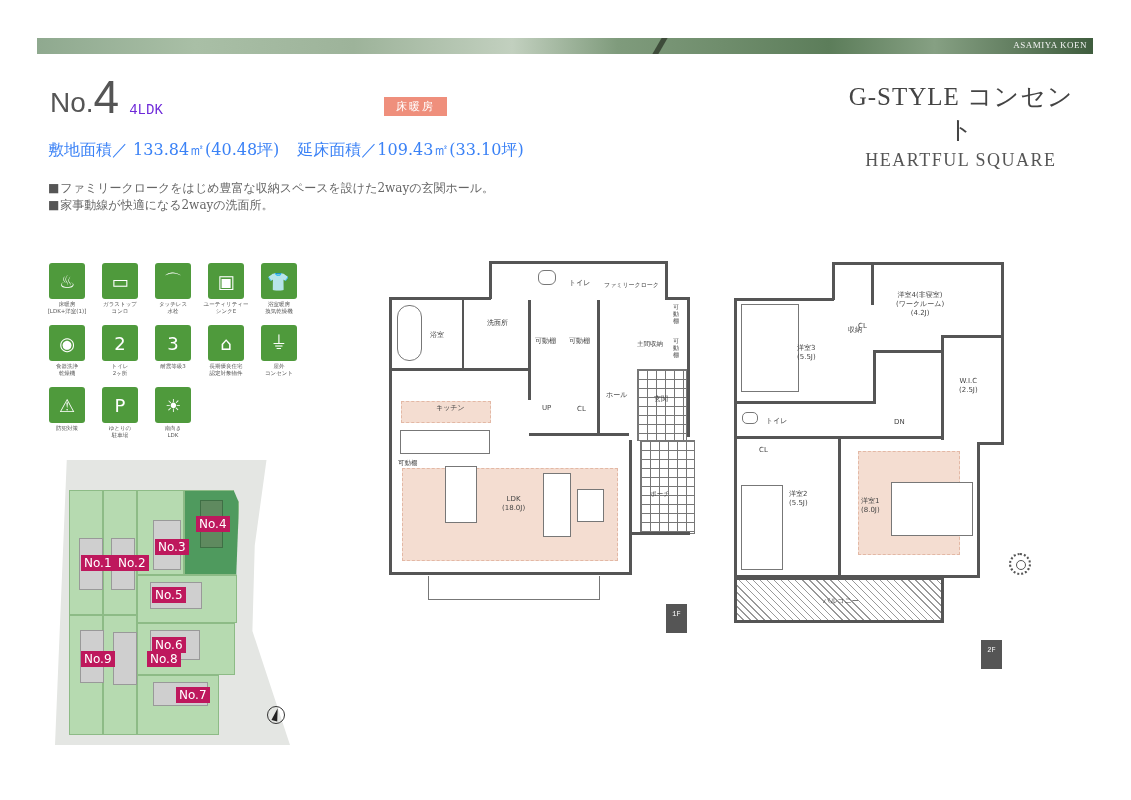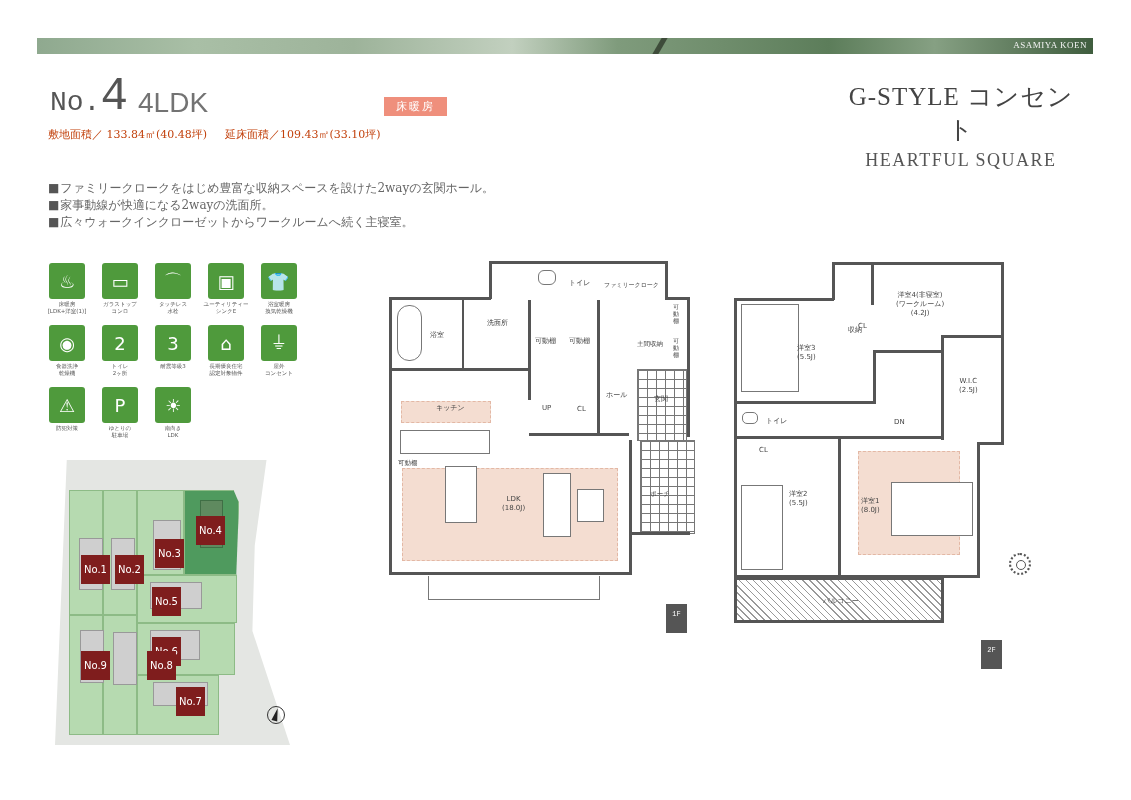--- a/index.html
+++ b/index.html
@@ -5,48 +5,48 @@
   * { box-sizing: border-box; margin: 0; padding: 0; }
   html, body { width: 1131px; height: 800px; background: #ffffff; overflow: hidden; }
   body { position: relative; font-family: "DejaVu Serif", serif; color: #4a4a4a; }
 
   .banner { position: absolute; left: 37px; top: 38px; width: 1056px; height: 16px;
     background: linear-gradient(90deg, #8fa98f 0%, #a9bfa6 15%, #9db39a 30%, #c2d0bf 45%, #7f9b7c 55%, #6f8d6c 65%, #5c7d5a 75%, #86a083 85%, #3f5d3e 100%); }
   .banner-bark { position:absolute; left: 620px; top:0; width:6px; height:16px; background:#2f3a2c; transform: skewX(-30deg); opacity:.8;}
   .banner-text { position: absolute; right: 6px; top: 2px; font-size: 9px; color: #f3f3f3; letter-spacing: .5px; font-family: "Liberation Serif", serif; }
 
   .title-row { position: absolute; left: 50px; top: 78px; display: flex; align-items: flex-end; }
-  .plan-no { font-family: Liberation Mono, monospace; font-size: 28px; color: #555; line-height: 1; }
+  .plan-no { font-family: Liberation Sans, sans-serif; font-size: 28px; color: #555; line-height: 1; }
   .plan-no-big { font-size: 46px; line-height: .85; }
-  .plan-type { font-family: Liberation Sans, sans-serif; font-size: 28px; color: #737373; margin-left: 10px; line-height: 1; }
+  .plan-type { font-family: Liberation Mono, monospace; font-size: 14px; color: #6d28d9; margin-left: 10px; line-height: 1; }
   .plan-extras { margin-left: 6px; font-size: 10.5px; line-height: 12px; color: #555; }
   .badge { position: absolute; left: 384px; top: 97px; width: 63px; height: 19px; background: #ef8f7c; color: #fff; font-size: 11px; text-align: center; line-height: 19px; letter-spacing: 2px; }
 
-  .areas { position: absolute; left: 48px; top: 127px; font-size: 11px; color: #c2410c; white-space: nowrap; }
+  .areas { position: absolute; left: 48px; top: 140px; font-size: 16px; color: #3b82f6; white-space: nowrap; }
   .areas span + span { margin-left: 18px; }
 
   .brand { position: absolute; right: 50px; top: 80px; text-align: center; width: 240px; }
   .brand-1 { font-family: "Liberation Serif", serif; font-size: 25px; color: #444; letter-spacing: 1px; }
   .brand-2 { font-family: "Liberation Serif", serif; font-size: 18px; color: #555; letter-spacing: 1.5px; margin-top: 4px; }
 
   .features { position: absolute; left: 48px; top: 180px; font-size: 12px; color: #666; line-height: 17px; }
   .features li { list-style: none; }
   .features li::before { content: "■"; color: #555; margin-right: 1px; }
 
   .icons { position: absolute; left: 49px; top: 263px; width: 250px; display: grid; grid-template-columns: repeat(5, 36px); column-gap: 17px; row-gap: 10px; }
   .icon-cell { display: flex; flex-direction: column; align-items: center; width: 36px; }
   .icon-box { width: 36px; height: 36px; background: #4f9a3c; border-radius: 3px; display: flex; align-items: center; justify-content: center; color: #fff; font-size: 18px; font-family: "DejaVu Sans", sans-serif; }
   .icon-label { font-family: "DejaVu Sans", sans-serif; font-size: 5.5px; color: #555; text-align: center; line-height: 7px; margin-top: 2px; white-space: pre; width: 60px; }
 
   .siteplan { position: absolute; left: 55px; top: 460px; width: 240px; height: 285px; }
   .site-bg { position: absolute; left: 0; top: 0; width: 235px; height: 285px; background: #e4e6e3; clip-path: polygon(5% 0, 90% 0, 85% 30%, 84% 60%, 90% 75%, 100% 100%, 0 100%); }
   .lot { position: absolute; background: #b6dab0; border: 1px solid #8dbb86; }
   .lot.active { background: #4f9a5e; }
   .house { position: absolute; background: #cfcfcf; border: 1px solid #999; }
-  .lot-label { position: absolute; background: #7f1d1d; color: #fff; font-family: "DejaVu Sans", sans-serif; font-size: 10px; padding: 9px 3px; }
+  .lot-label { position: absolute; background: #be185d; color: #fff; font-family: "DejaVu Sans", sans-serif; font-size: 12px; padding: 1px 3px; }
   .compass-site { position: absolute; left: 212px; top: 246px; width: 18px; height: 18px; border: 1.5px solid #333; border-radius: 50%; }
   .compass-site::after { content: ""; position: absolute; left: 5px; top: 1px; border-left: 3px solid transparent; border-right: 3px solid transparent; border-bottom: 13px solid #222; transform: rotate(15deg); }
   .wall { position: absolute; background: #555; }
   .room-label { position: absolute; font-family: "DejaVu Sans", sans-serif; font-size: 7px; color: #444; text-align: center; line-height: 9px; white-space: pre; }
   .tint { position: absolute; background: #f4ddd1; border: 1px dashed #e3b8a5; }
   .tile { position: absolute; background-image: linear-gradient(#777 1px, transparent 1px), linear-gradient(90deg, #777 1px, transparent 1px); background-size: 9px 9px; background-color: #fff; border: 1px solid #777;}
   .hatch { position: absolute; background: repeating-linear-gradient(45deg, #fff 0 4px, #999 4px 5px); border: 3px solid #555; }
   .floor-tag { position: absolute; width: 21px; height: 29px; background: #555; color: #fff; font-family: Liberation Mono, monospace; font-size: 7px; text-align: center; line-height: 21px; }
   .fixture { position: absolute; border: 1px solid #777; background: #fff; }
   .compass-fp { position: absolute; left: 1009px; top: 553px; width: 22px; height: 22px; border: 2px dotted #555; border-radius: 50%; }
@@ -72,21 +72,20 @@
 </div>
 
 <div class="brand">
   <div class="brand-1">G-STYLE コンセント</div>
   <div class="brand-2">HEARTFUL SQUARE</div>
 </div>
 
 <ul class="features">
   <li>ファミリークロークをはじめ豊富な収納スペースを設けた2wayの玄関ホール。</li>
   <li>家事動線が快適になる2wayの洗面所。</li>
-  <li>広々ウォークインクローゼットからワークルームへ続く主寝室。</li>
 </ul>
 
 <div class="icons">
   <div class="icon-cell">
       <div class="icon-box">♨</div>
       <div class="icon-label">床暖房
 [LDK+洋室(1)]</div>
     </div>
   <div class="icon-cell">
       <div class="icon-box">▭</div>

